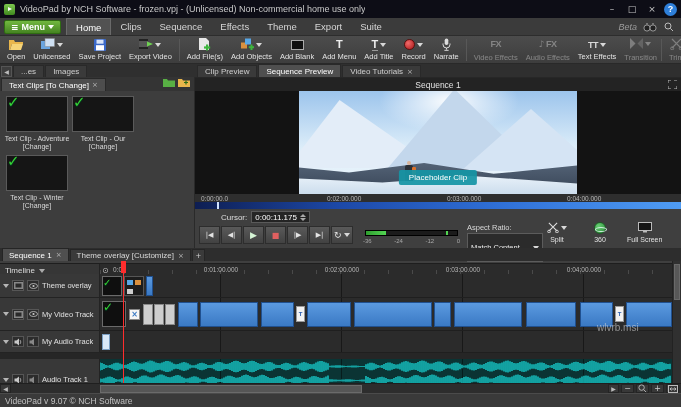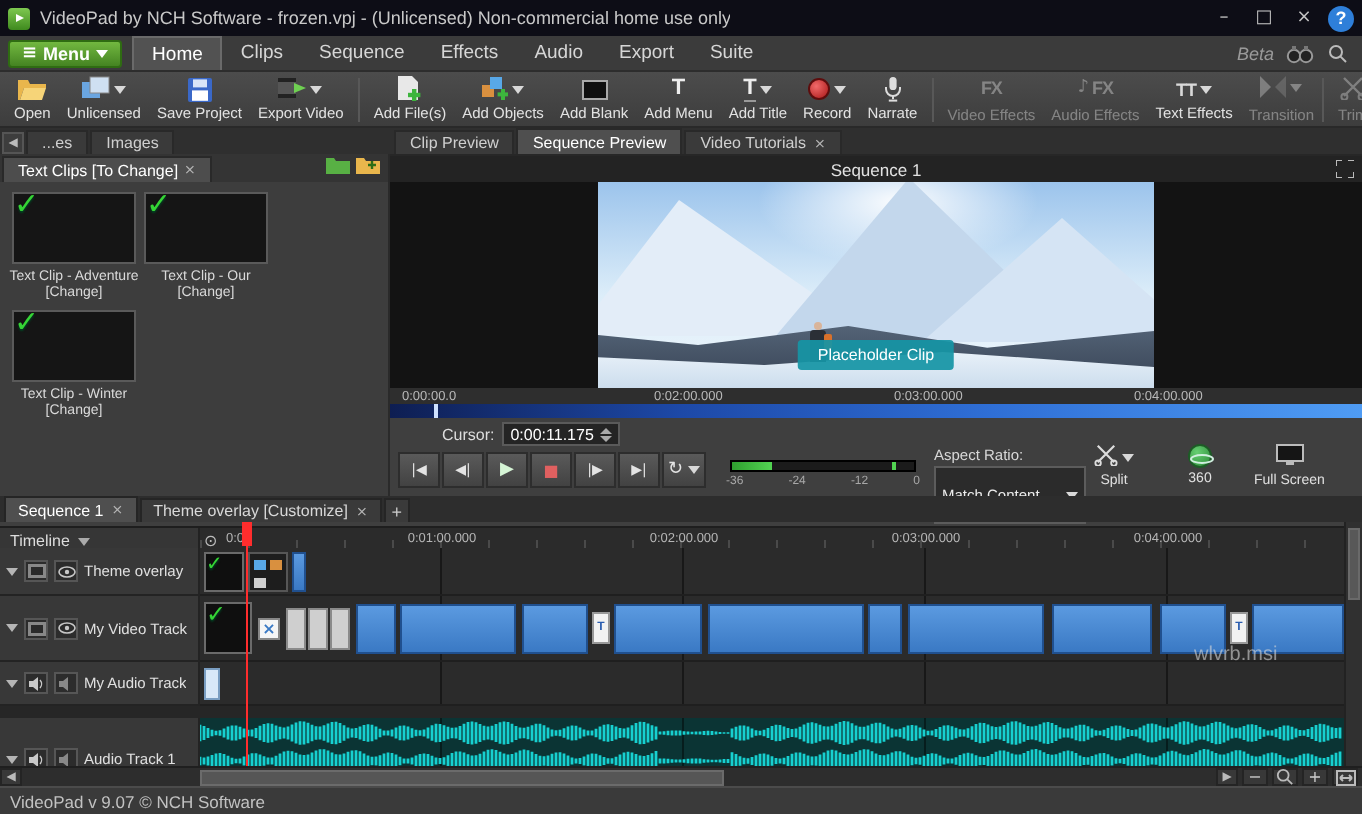--- a/index.html
+++ b/index.html
@@ -161,21 +161,21 @@
   <div class="abs menubar">
     <div class="menubtn">
       <span class="glyph">≡</span>
       <span>Menu</span>
       <i class="dd"></i>
     </div>
     <div class="mtab active">Home</div>
     <div class="mtab">Clips</div>
     <div class="mtab">Sequence</div>
     <div class="mtab">Effects</div>
-    <div class="mtab">Audio</div>
+    <div class="mtab">Theme</div>
     <div class="mtab">Export</div>
     <div class="mtab">Suite</div>
     <span class="beta">Beta</span>
     <span class="mico">
       <svg width="14" height="10" viewBox="0 0 14 10">
           <circle cx="4" cy="6" r="3.1" fill="#222" stroke="#999"></circle>
           <circle cx="10" cy="6" r="3.1" fill="#222" stroke="#999"></circle>
           <rect x="3" y="1" width="2" height="2" fill="#777"></rect>
           <rect x="9" y="1" width="2" height="2" fill="#777"></rect>
         </svg>

